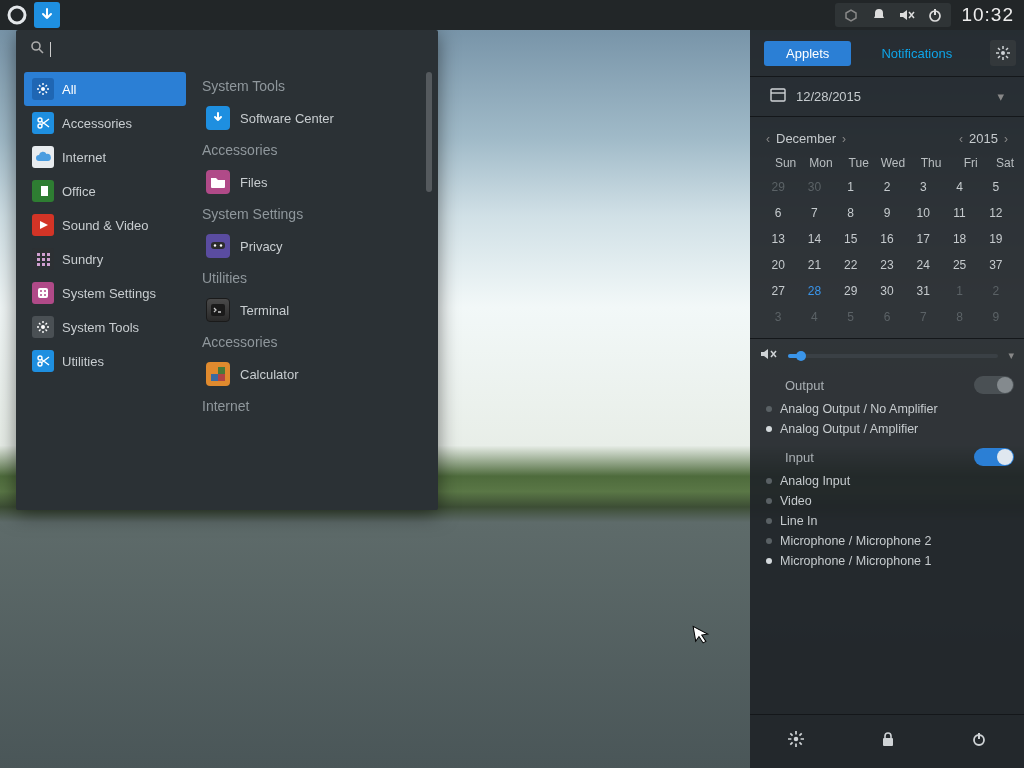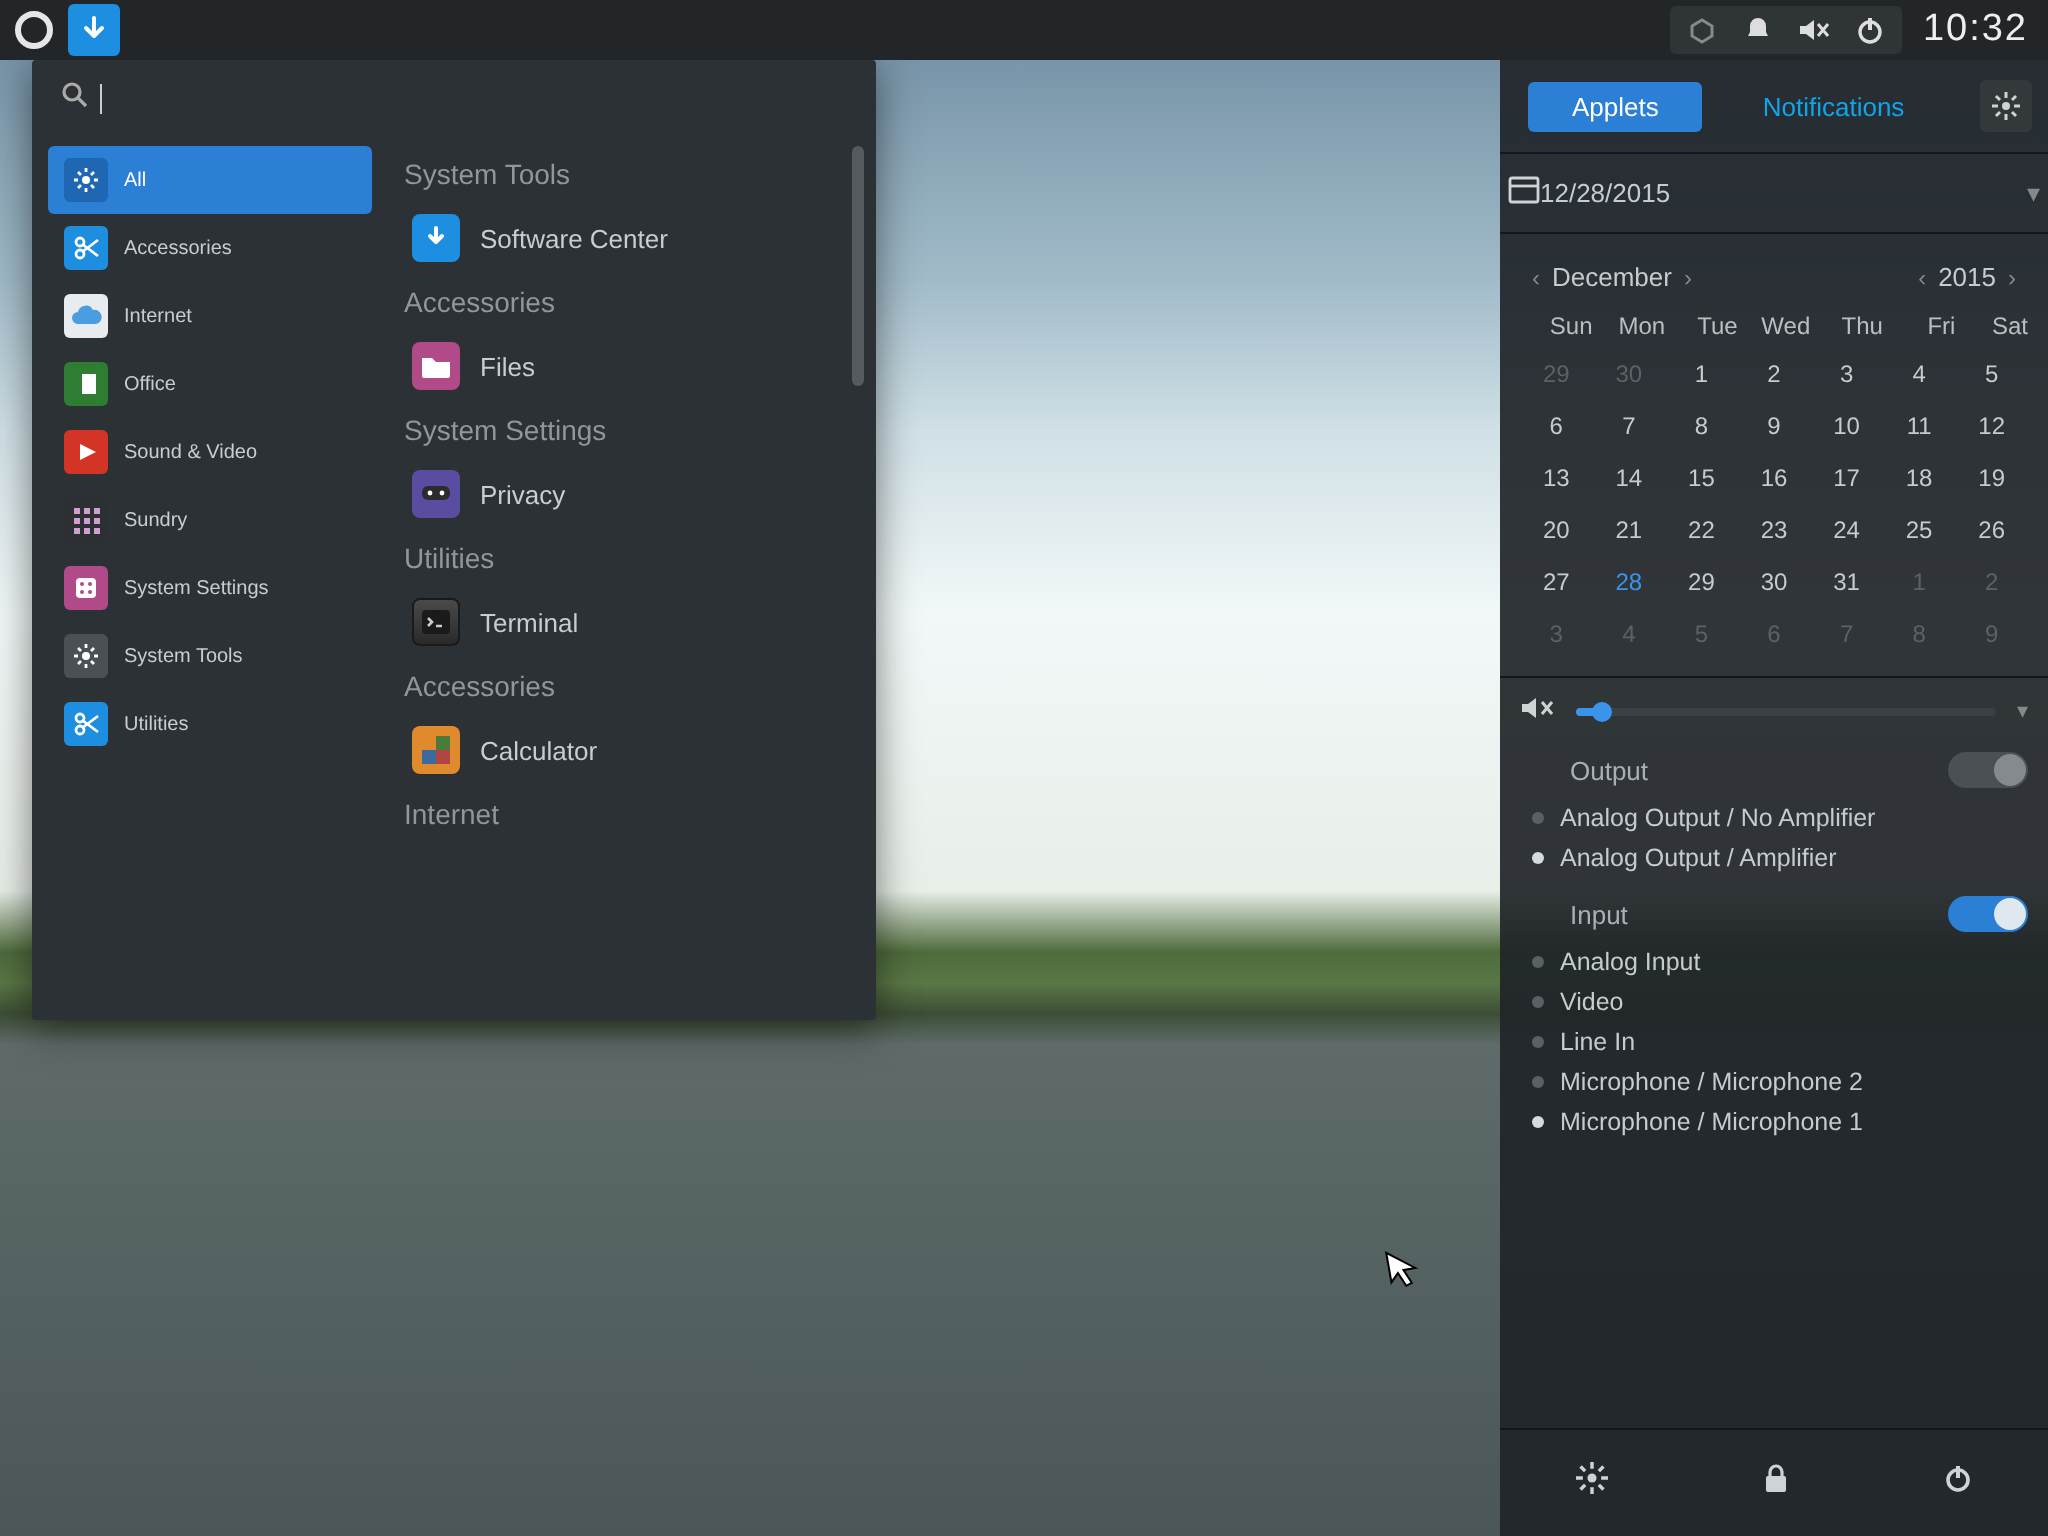--- a/index.html
+++ b/index.html
@@ -35,41 +35,41 @@
 #appmenu .search-inner { display:flex; align-items:center; gap:6px; color:#aaa;}
 #appmenu .search-inner input { flex:1; background:transparent; border:none; outline:none; color:#ddd; font-size:13px; height:18px;}
 #appmenu .caret { width:1px; height:15px; background:#ccc; animation: none;}
 #appmenu .body { flex:1; display:flex; min-height:0; padding:0 4px 6px 4px;}
 #appmenu .cats { width:170px; padding:6px 4px; }
 #appmenu .apps { flex:1; padding:6px 4px; overflow:hidden;}
 #appmenu .scrollbar { width:6px; margin:6px 2px; background:transparent; position:relative;}
 #appmenu .scrollbar .thumb{ position:absolute; top:0; left:0; right:0; height:120px; background:#555a5e; border-radius:3px;}
 .cat-item {
   display:flex; align-items:center; gap:8px; height:34px; padding:0 8px;
-  border-radius:3px; color:#c8cdd0; font-size:10px; cursor:default;
+  border-radius:3px; color:#c8cdd0; font-size:13px; cursor:default;
 }
 .cat-item.selected { background:#2b7fd5; color:#fff;}
 .cat-item .ic { width:22px; height:22px; border-radius:3px; display:flex; align-items:center; justify-content:center; font-size:12px; color:#fff;}
 .cat-item.selected .ic { background:#1f66b3;}
 .app-header { color:#8f979c; font-size:14px; padding:6px 8px 6px 8px; }
 .app-item { display:flex; align-items:center; gap:10px; height:36px; padding:0 8px 0 12px; color:#c8cdd0; font-size:13px;}
 .app-item .aic { width:24px; height:24px; border-radius:4px; display:flex; align-items:center; justify-content:center; font-size:12px; color:#fff;}
 
 
 #raven {
   position:absolute; top:30px; right:0; bottom:0; width:274px;
   background: rgba(32,36,40,0.92); z-index:6; display:flex; flex-direction:column;
   color:#c6cbce; font-size:13px;
 }
 #raven .tabs { display:flex; align-items:center; gap:8px; padding:10px 8px 10px 14px;}
 #raven .tab { padding:5px 22px; border-radius:3px; font-size:13px; color:#0ea5e9;}
 #raven .tab.active { background:#2b7fd5; color:#fff;}
 #raven .gear { margin-left:auto; width:26px; height:26px; display:flex; align-items:center; justify-content:center; background:#33383b; border-radius:3px;}
 #raven .section { border-top:1px solid #14171a; padding:8px 10px 8px 10px;}
-#raven .date-row { display:flex; align-items:center; padding:10px 4px; border-top:1px solid #14171a; border-bottom:1px solid #14171a;}
+#raven .date-row { display:flex; align-items:center; gap:10px; padding:10px 20px; border-top:1px solid #14171a; border-bottom:1px solid #14171a;}
 .date-row .dropicon{ margin-left:auto; color:#888;}
 #raven .monthrow { display:flex; align-items:center; padding:6px 0 6px 0;}
 #raven .monthrow .nav{ padding:0 6px; color:#888; font-size:12px;}
 #raven .monthrow .spacer{flex:1;}
 .cal { width:100%; font-size:12px;}
 .cal .dow, .cal .week { display:grid; grid-template-columns: repeat(7,1fr); }
 .cal .dow span { text-align:right; padding:4px 0; color:#b9bec1;}
 .cal .week span { text-align:center; padding:6px 0; color:#c6cbce; border-radius:3px;}
 .cal .dim { color:#5b6266 !important;}
 .cal .today { color:#3a95ea !important;}
@@ -381,21 +381,21 @@
           <span class="">18</span>
           <span class="">19</span>
         </div>
         <div class="week">
           <span class="">20</span>
           <span class="">21</span>
           <span class="">22</span>
           <span class="">23</span>
           <span class="">24</span>
           <span class="">25</span>
-          <span class="">26</span>
+          <span class="">37</span>
         </div>
         <div class="week">
           <span class="">27</span>
           <span class="today">28</span>
           <span class="">29</span>
           <span class="">30</span>
           <span class="">31</span>
           <span class="dim ">1</span>
           <span class="dim ">2</span>
         </div>

